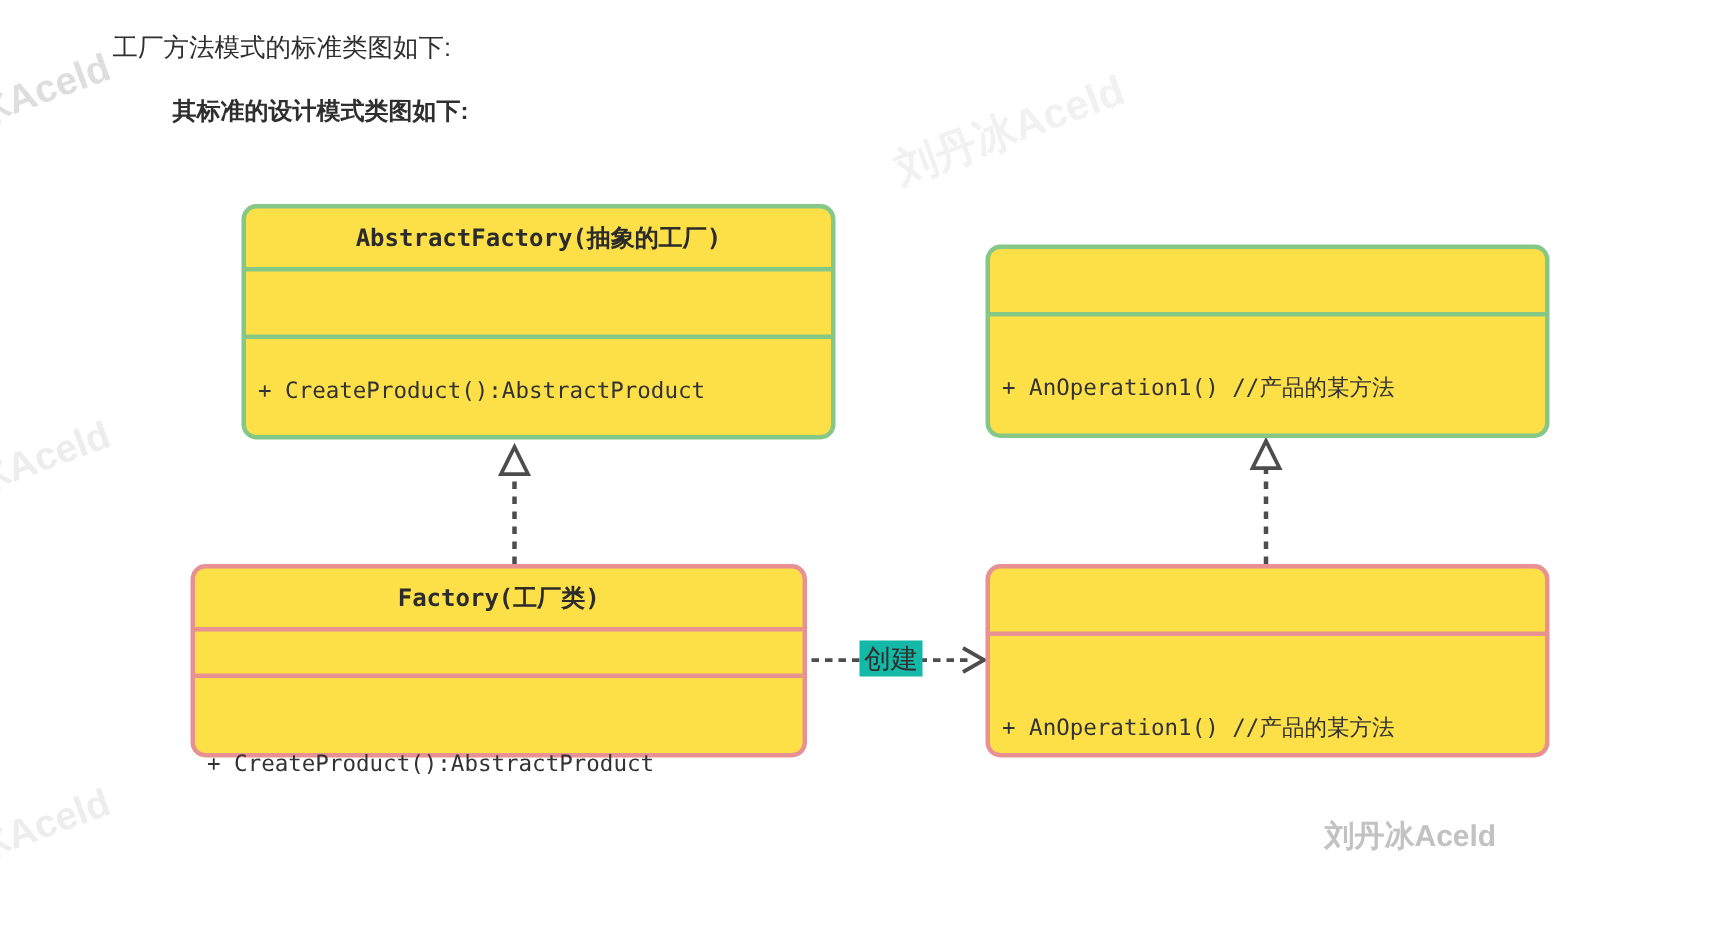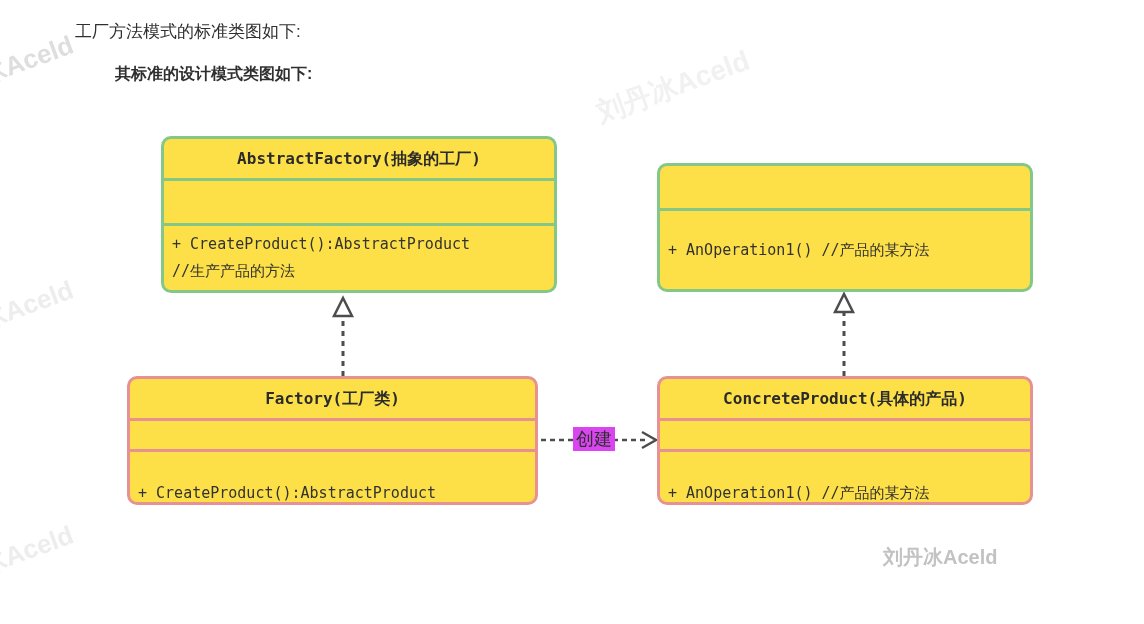--- a/index.html
+++ b/index.html
@@ -48,40 +48,41 @@
     height: 42px;
     border-bottom: 3px solid;
     border-color: inherit;
   }
   .uml-methods {
     flex: 1;
     padding: 5px 8px 0 8px;
     font-size: 15px;
     line-height: 27px;
     white-space: nowrap;
+    margin-top: 16px;
   }
   .uml-methods.single { display: flex; align-items: center; padding-top: 0; border-radius: 14px; }
 
   #box-abstract-factory { left: 161px; top: 136px; width: 396px; height: 157px; }
   #box-abstract-product { left: 657px; top: 163px; width: 376px; height: 129px; }
   #box-factory          { left: 127px; top: 376px; width: 411px; height: 129px; }
   #box-concrete-product { left: 657px; top: 376px; width: 376px; height: 129px; }
 
   .arrow-layer {
     position: absolute;
     left: 0; top: 0;
     width: 1144px; height: 624px;
     pointer-events: none;
   }
   .create-label {
     position: absolute;
     left: 573px; top: 427px;
     font-size: 18px;
     color: #2f2f2f;
-    background: #d946ef;
+    background: #14b8a6;
     padding: 0 3px;
     white-space: nowrap;
   }
 
   .watermark {
     position: absolute;
     font-weight: bold;
     white-space: nowrap;
     transform: rotate(-20deg);
     user-select: none;
@@ -125,41 +126,39 @@
     <polyline points="642,432 656,440 642,448" fill="none" stroke="#4d4d4d" stroke-width="2.5"></polyline>
   </svg>
 
   <div class="create-label">创建</div>
 
   <div class="uml-box green" id="box-abstract-factory">
     <div class="uml-title">AbstractFactory(抽象的工厂)</div>
     <div class="uml-attrs"></div>
     <div class="uml-methods">
       <div>+ CreateProduct():AbstractProduct</div>
-      <div>//生产产品的方法</div>
     </div>
   </div>
 
   <div class="uml-box green" id="box-abstract-product">
     <div class="uml-attrs"></div>
     <div class="uml-methods single">
       <div>+ AnOperation1() //产品的某方法</div>
     </div>
   </div>
 
   <div class="uml-box red" id="box-factory">
     <div class="uml-title">Factory(工厂类)</div>
     <div class="uml-attrs"></div>
     <div class="uml-methods single">
       <div>+ CreateProduct():AbstractProduct</div>
     </div>
   </div>
 
   <div class="uml-box red" id="box-concrete-product">
-    <div class="uml-title">ConcreteProduct(具体的产品)</div>
     <div class="uml-attrs"></div>
     <div class="uml-methods single">
       <div>+ AnOperation1() //产品的某方法</div>
     </div>
   </div>
 
   <div class="signature">刘丹冰Aceld</div>
 
 </div>
 

